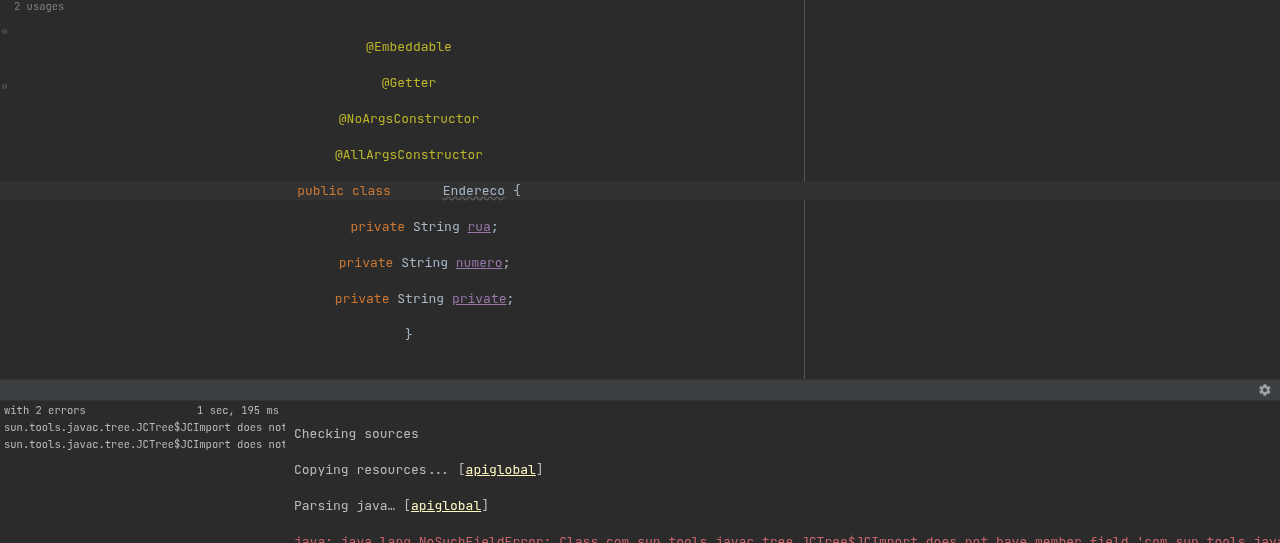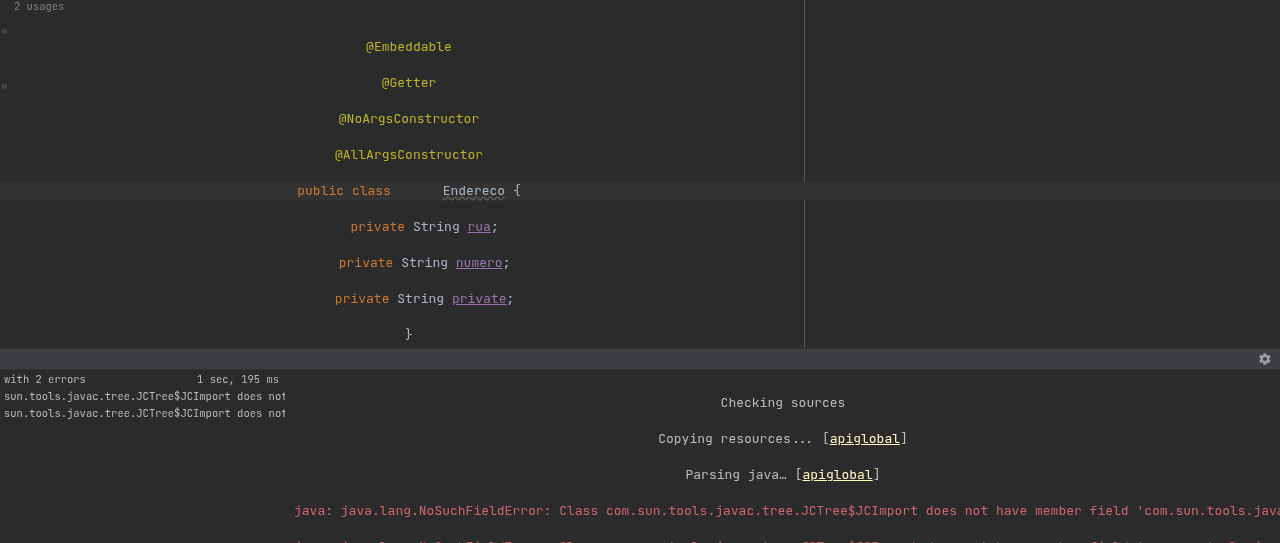--- a/index.html
+++ b/index.html
@@ -84,23 +84,22 @@
     justify-content: flex-end;
     align-items: center;
     padding-right: 8px;
     border-top: 1px solid #323232;
     border-bottom: 1px solid #323232;
   }
   .gear-icon svg { display: block; }
 
   .lower {
     display: flex;
-    height: 173px;
+    height: 142px;
     background: #2b2b2b;
-    text-align: center;
   }
   .lower-left {
     width: 286px;
     font-size: 11px;
     color: #bbbbbb;
     border-right: 1px solid #2b2b2b;
   }
   .status-header {
     display: flex;
     justify-content: space-between;

